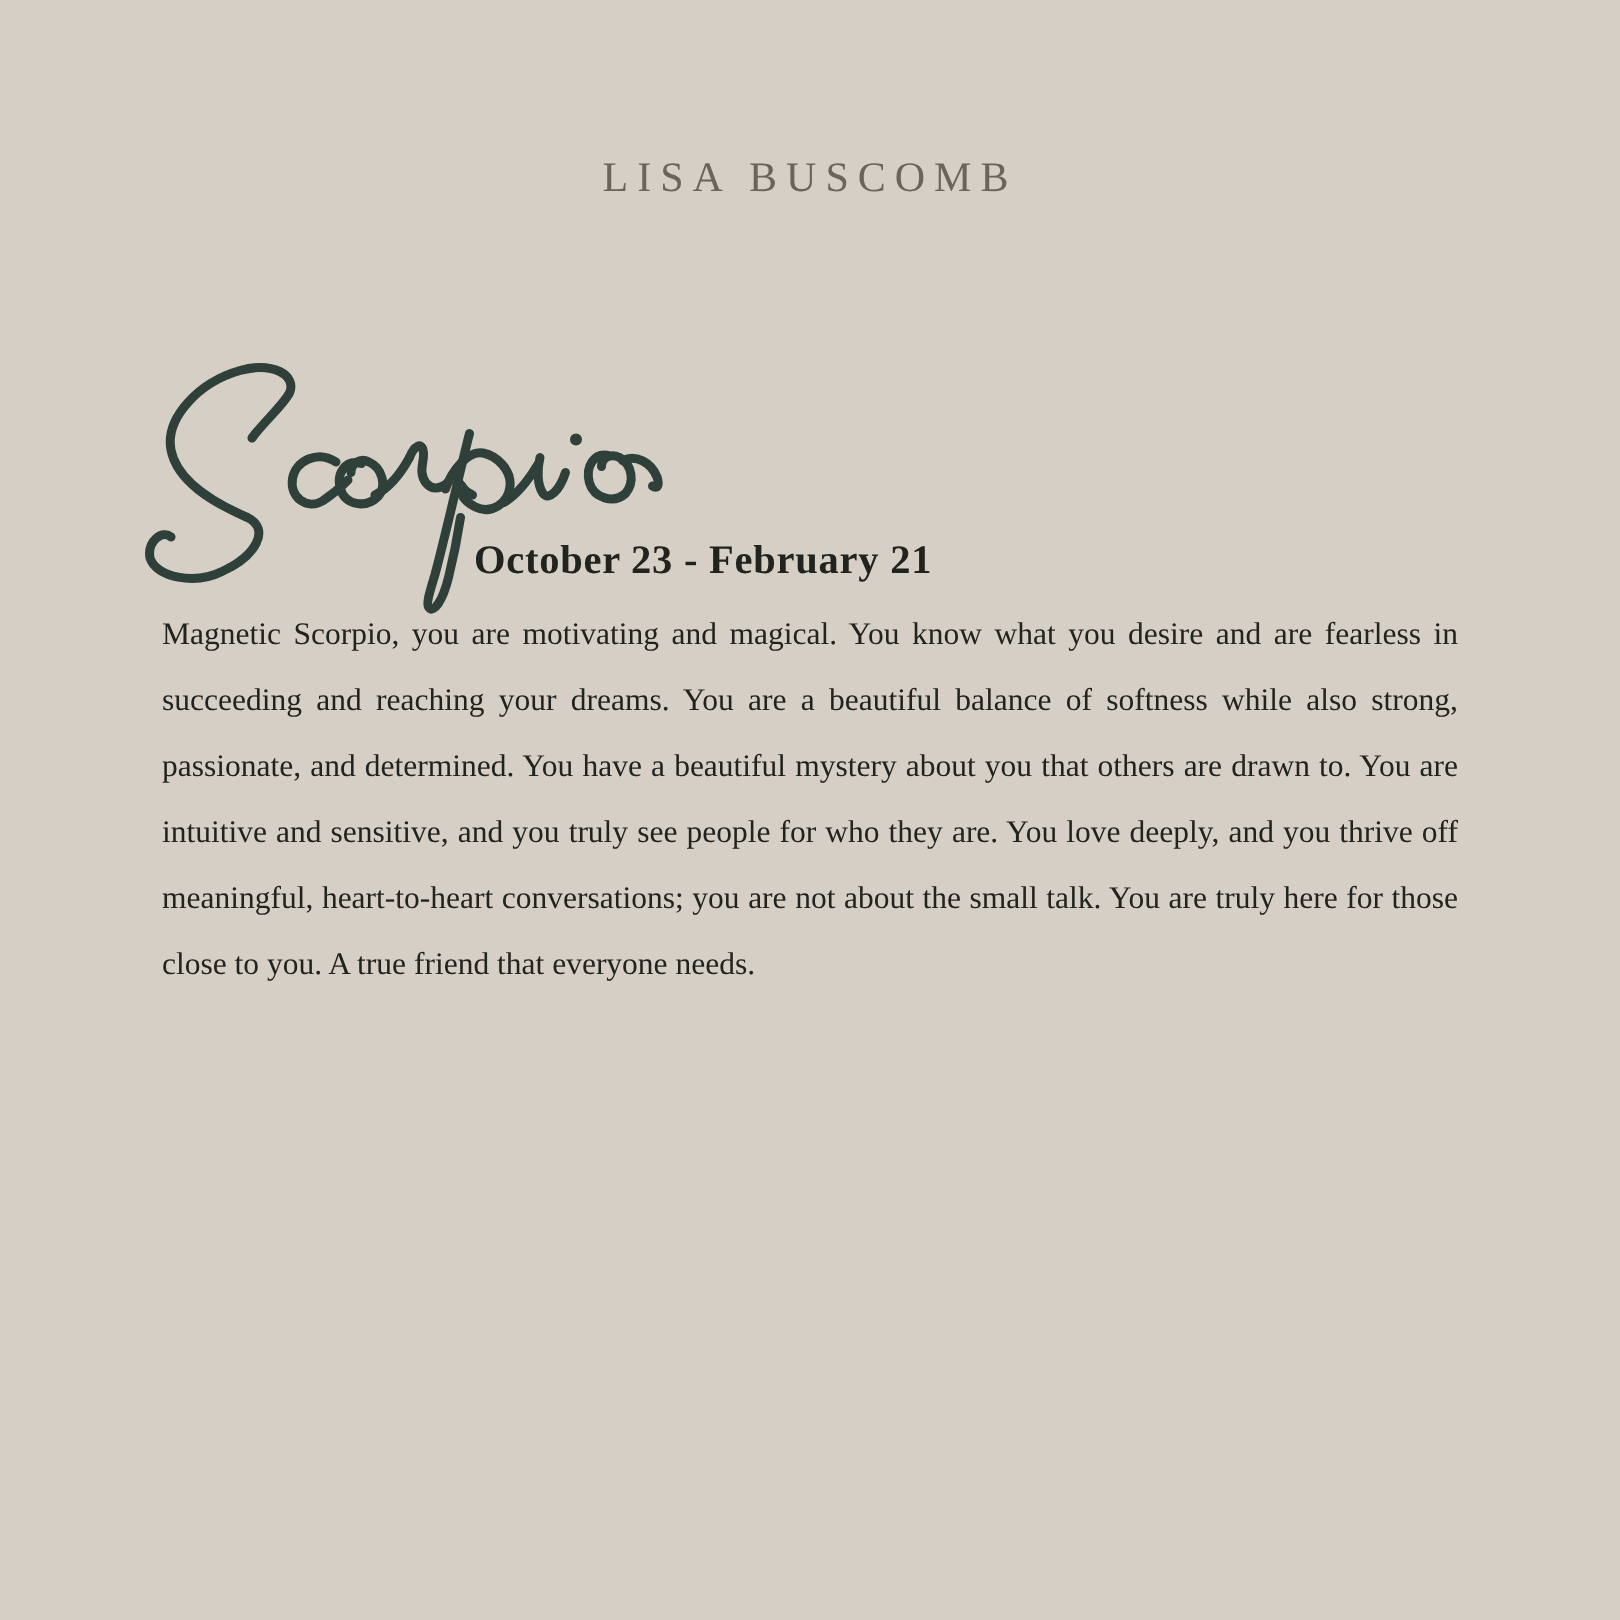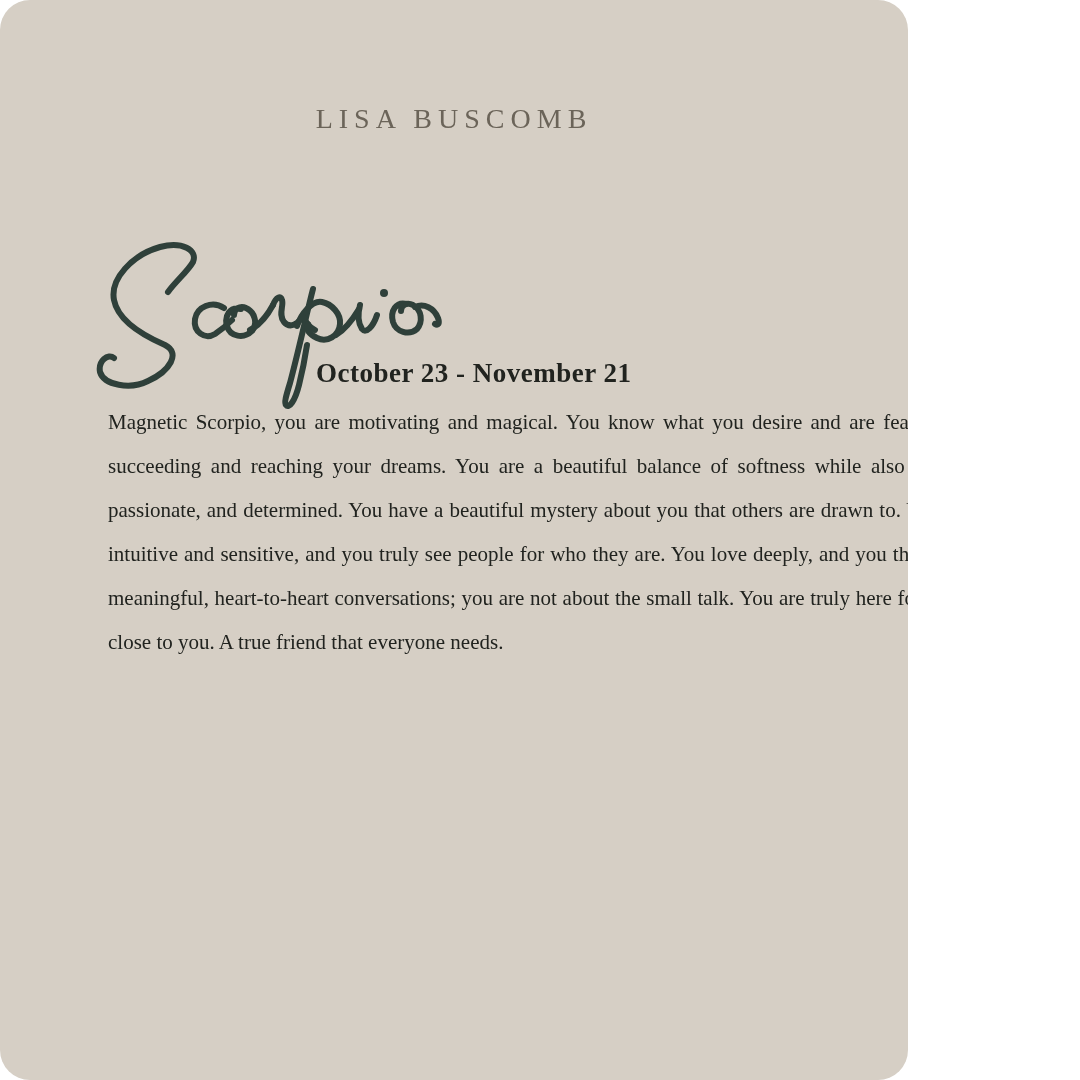--- a/index.html
+++ b/index.html
@@ -1,24 +1,23 @@
 <!DOCTYPE html>
 <html><head>
 <meta charset="utf-8">
 <style>
   html, body { margin: 0; padding: 0; }
   body { font-family: "Liberation Serif", "DejaVu Serif", serif; }
 
   .canvas {
     position: relative;
-    width: 908px;
+    width: 1080px;
     height: 1080px;
     background: #d6cfc5;
     overflow: hidden;
-    border-radius: 30px;
   }
 
   .brand {
     position: absolute;
     top: 103px;
     left: 0;
     width: 100%;
     text-align: center;
     font-size: 28px;
     letter-spacing: 6px;
@@ -101,18 +100,18 @@
       <path class="script-stroke" d="M 248 102 C 258 96 265 86 271 76" stroke="#2f403a"></path>
 
       <path class="script-stroke" d="M 272 72 C 270 80 270 90 274 96 C 278 101 285 94 289 82" stroke="#2f403a"></path>
       <circle class="script-dot" cx="296" cy="60" r="4" fill="#2f403a" stroke="none"></circle>
 
       <path class="script-stroke" d="M 319 71 C 308 68 302 78 305 89 C 308 99 321 103 329 96 C 335 89 334 77 325 72 C 319 69 313 72 313 78" stroke="#2f403a"></path>
       <path class="script-stroke" d="M 327 74 C 336 70 346 75 350 85 C 352 91 350 93 347 91" stroke="#2f403a"></path>
     </svg>
   </div>
 
-  <div class="date-range" style="color: rgb(33, 35, 31);">October 23 - November 21</div>
+  <div class="date-range" style="color: rgb(33, 35, 31);">October 23 - February 21</div>
 
   <div class="body-paragraph" style="color: rgb(33, 35, 31);">Magnetic Scorpio, you are motivating and magical. You know what you desire and are fearless in succeeding and reaching your dreams. You are a beautiful balance of softness while also strong, passionate, and determined. You have a beautiful mystery about you that others are drawn to. You are intuitive and sensitive, and you truly see people for who they are. You love deeply, and you thrive off meaningful, heart-to-heart conversations; you are not about the small talk. You are truly here for those close to you. A true friend that everyone needs.</div>
 
 
 </div>
 
 </body></html>

